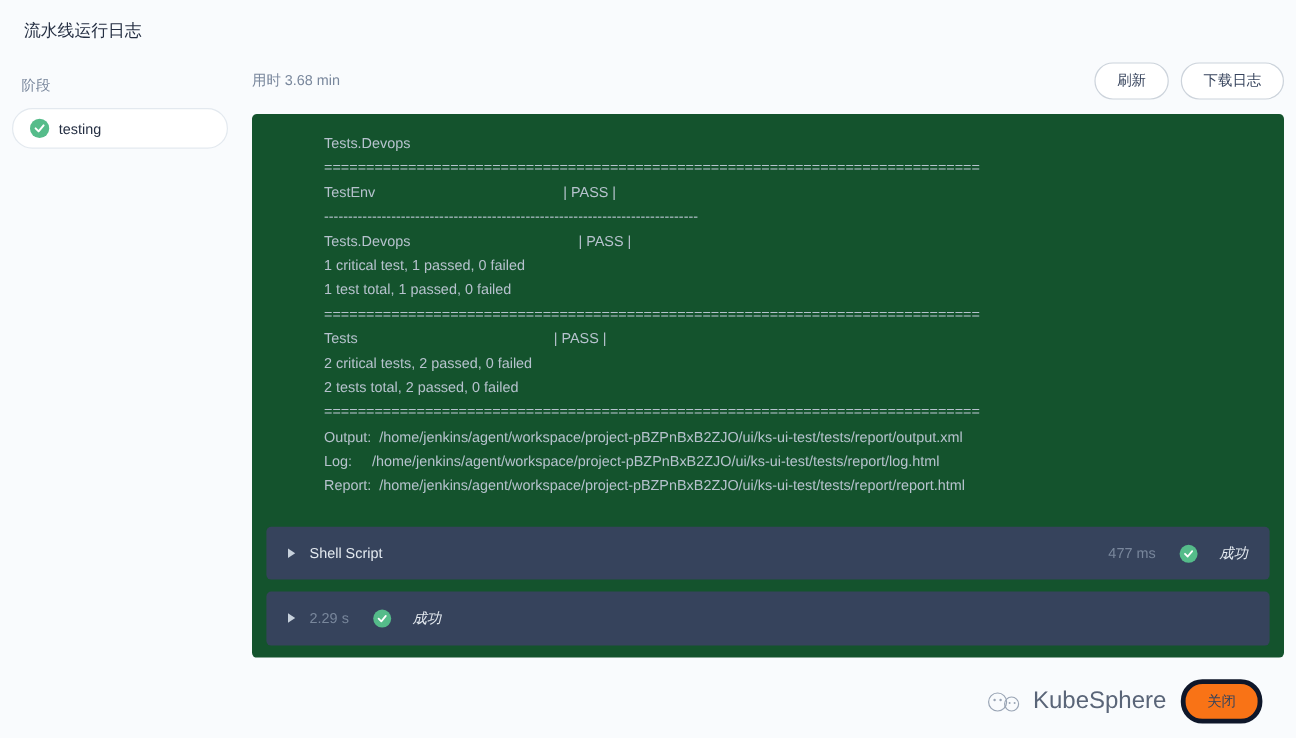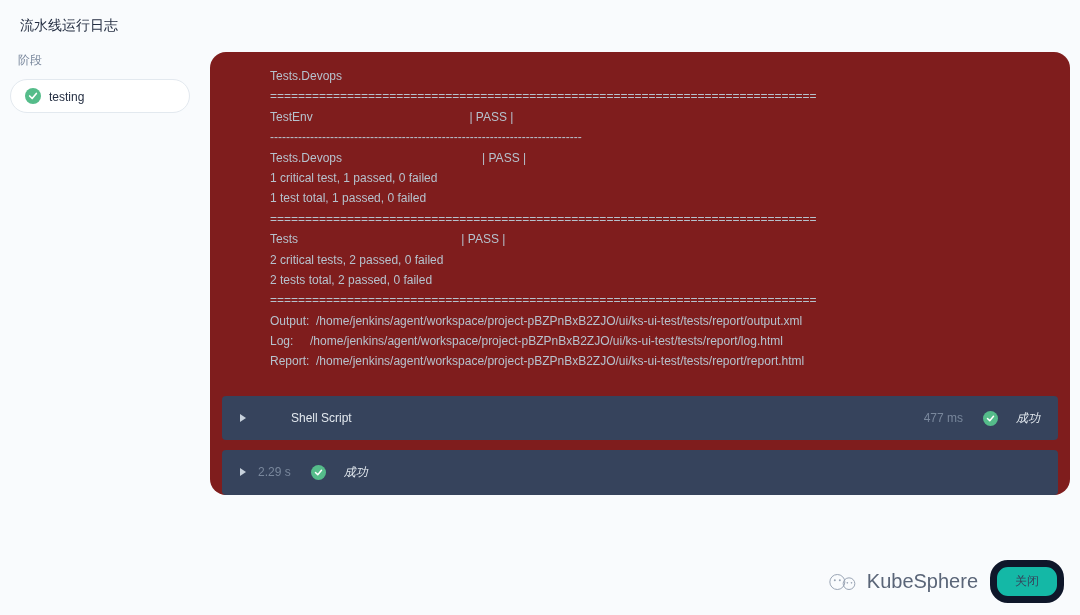--- a/index.html
+++ b/index.html
@@ -30,20 +30,21 @@
     }
     .sidebar {
       width: 180px;
       flex-shrink: 0;
     }
     .sidebar-label {
       color: #79879c;
       font-size: 12px;
       margin-bottom: 10px;
       padding-left: 8px;
+      margin-top: 11px;
     }
     .stage-pill {
       display: flex;
       align-items: flex-end;
       gap: 8px;
       padding: 8px 14px;
       border-radius: 20px;
       background: #fff;
       border: 1px solid #e3e9ef;
       cursor: pointer;
@@ -85,25 +86,26 @@
     .pill-btn {
       padding: 6px 18px;
       border: 1px solid #ccd3db;
       border-radius: 18px;
       background: #fff;
       font-size: 12px;
       color: #36435c;
       cursor: pointer;
     }
     .log-panel {
-      background: #7f1d1d;
-      border-radius: 16px;
+      background: #14532d;
+      border-radius: 4px;
       color: #b6c2cd;
       font-size: 12px;
       line-height: 1.7;
+      padding-bottom: 10px;
     }
     .log-content {
       padding: 14px 30px 14px 60px;
       font-family: inherit;
       white-space: pre;
       overflow: hidden;
     }
     .log-step-row {
       background: #36435c;
       margin: 10px 12px 0 12px;
@@ -117,21 +119,20 @@
     .log-step-row .caret {
       width: 0;
       height: 0;
       border-top: 4px solid transparent;
       border-bottom: 4px solid transparent;
       border-left: 6px solid #c7d1dc;
     }
     .log-step-row .step-label {
       flex: 1;
       color: #e3e9ef;
-      margin-left: 33px;
     }
     .log-step-row .step-time {
       color: #79879c;
       margin-right: 8px;
     }
     .log-step-row .step-status-icon {
       width: 15px;
       height: 15px;
       border-radius: 50%;
       background: #55bc8a;
@@ -144,21 +145,21 @@
       width: 9px;
       height: 9px;
     }
     .log-step-row .step-status-text {
       color: #e3e9ef;
       font-style: italic;
     }
     .footer {
       position: absolute;
       bottom: 12px;
-      right: 16px;
+      right: 28px;
       display: flex;
       align-items: center;
       gap: 12px;
       margin-top: 44px;
     }
     .brand {
       display: flex;
       align-items: center;
       gap: 6px;
       color: #5a6578;
@@ -166,23 +167,23 @@
     }
     .brand-icon {
       width: 34px;
       height: 20px;
       display: flex;
       align-items: center;
       justify-content: center;
     }
     .close-btn {
       padding: 6px 18px;
-      border: 7px solid #0f172a;
+      border: 4px solid #0f172a;
       border-radius: 18px;
-      background: #14b8a6;
+      background: #f97316;
       font-size: 12px;
       color: #36435c;
       cursor: pointer;
     }
   </style>
 </head>
 <body>
 
 <div class="header">流水线运行日志</div>
 
@@ -193,20 +194,30 @@
       <span class="status-icon">
         <svg viewBox="0 0 12 12">
             <path d="M2 6 L5 9 L10 3" stroke="#fff" stroke-width="2" fill="none" stroke-linecap="round" stroke-linejoin="round"></path>
           </svg>
       </span>
       <span class="stage-label">testing</span>
     </div>
   </div>
 
   <div class="right-area">
+    <div class="top-row">
+      <div class="duration">
+        <span>用时</span>
+        <span>3.68 min</span>
+      </div>
+      <div class="top-buttons">
+        <button class="pill-btn">刷新</button>
+        <button class="pill-btn">下载日志</button>
+      </div>
+    </div>
 
     <div class="log-panel">
       <div class="log-content" id="log-lines">Tests.Devops
 ==============================================================================
 TestEnv                                               | PASS |
 ------------------------------------------------------------------------------
 Tests.Devops                                          | PASS |
 1 critical test, 1 passed, 0 failed
 1 test total, 1 passed, 0 failed
 ==============================================================================

